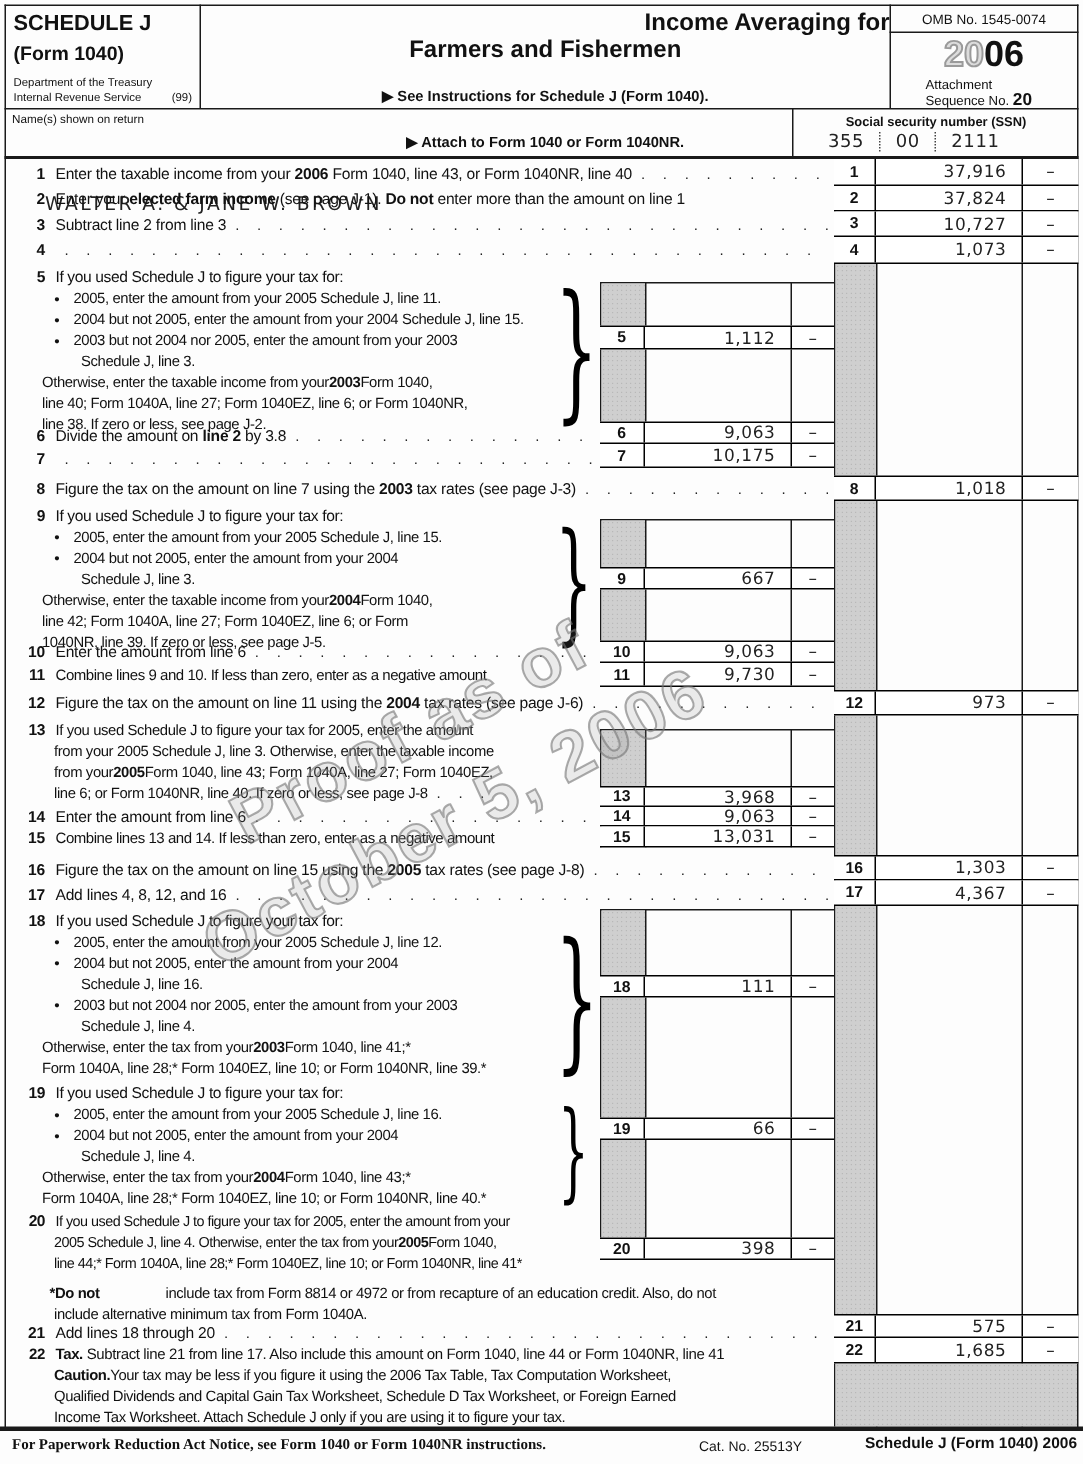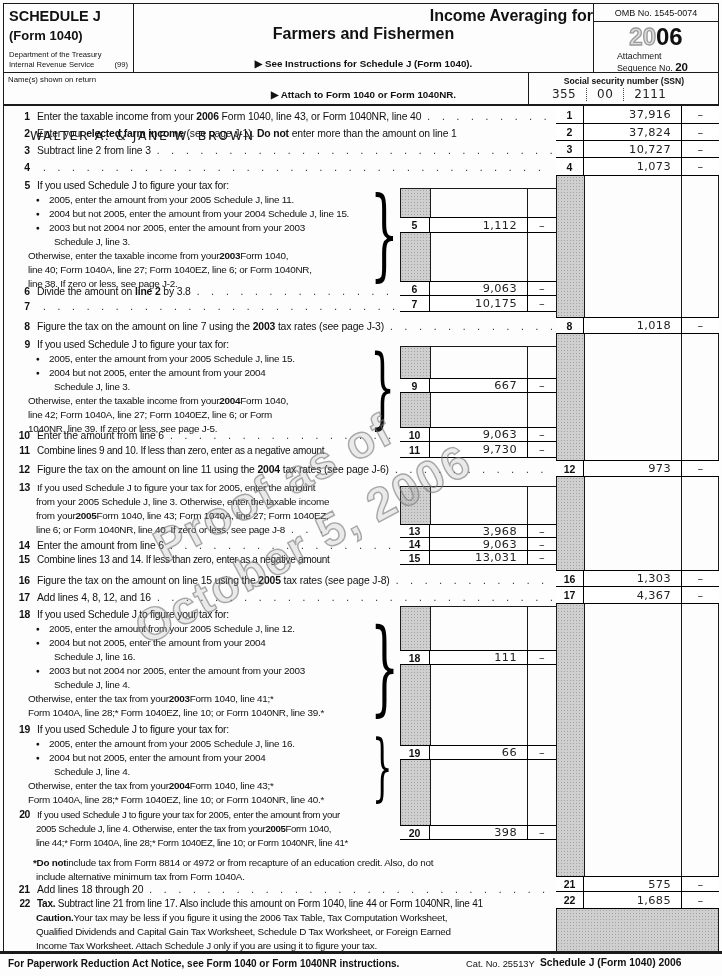--- a/index.html
+++ b/index.html
@@ -310,21 +310,21 @@
       </div>
     <div class="tl cont">
         <span>2005 Schedule J, line 4. Otherwise, enter the tax from your </span>
         <span class="b">2005</span>
         <span> Form 1040,</span>
       </div>
     <div class="tl cont">line 44;* Form 1040A, line 28;* Form 1040EZ, line 10; or Form 1040NR, line 41*</div>
   </div>
 
   <div class="blk" style="left:8px;top:856px;width:520px;">
-    <div class="tl" style="padding-left:25px;">
+    <div class="tl" style="padding-left:25px;gap:44px;">
         <span class="b">*Do not</span>
         <span> include tax from Form 8814 or 4972 or from recapture of an education credit. Also, do not</span>
       </div>
     <div class="tl" style="padding-left:28px;">include alternative minimum tax from Form 1040A.</div>
   </div>
 
   <div class="bl" style="left:8px;top:883px;width:544px;">
     <span class="lno">21</span>
     <span>Add lines 18 through 20</span>
     <span class="dots">. . . . . . . . . . . . . . . . . . . . . . . . . . . . . . . . . . . . . . . . . . . . . . . . . . . . . . . . . . . . . . . . . . . . . . . . . . . . . . . . . . . . . . . . . . </span>
@@ -475,17 +475,17 @@
     <span class="amt hand">66</span>
     <span class="cts hand">–</span>
   </div>
   <div class="vrow inner bt" style="left:400px;top:825px;width:156px;height:15px;">
     <span class="vno">20</span>
     <span class="amt hand">398</span>
     <span class="cts hand">–</span>
   </div>
 
   <div class="rule" style="left:0px;top:951px;width:722px;height:2.5px;"></div>
-  <div class="abs b" style="left:8px;top:958px;font-size:10px;">For Paperwork Reduction Act Notice, see Form 1040 or Form 1040NR instructions.</div>
+  <div class="abs b" style="left:8px;top:958px;font-size:10px;font-family:Liberation Serif, serif;">For Paperwork Reduction Act Notice, see Form 1040 or Form 1040NR instructions.</div>
   <div class="abs" style="left:466px;top:959px;font-size:9.3px;">Cat. No. 25513Y</div>
-  <div class="abs b" style="left:540px;top:957px;width:178px;text-align:left;font-size:10.3px;">Schedule J (Form 1040) 2006</div>
+  <div class="abs b" style="left:540px;top:957px;width:178px;text-align:right;font-size:10.3px;">Schedule J (Form 1040) 2006</div>
 
 </div>
 
 </body></html>

